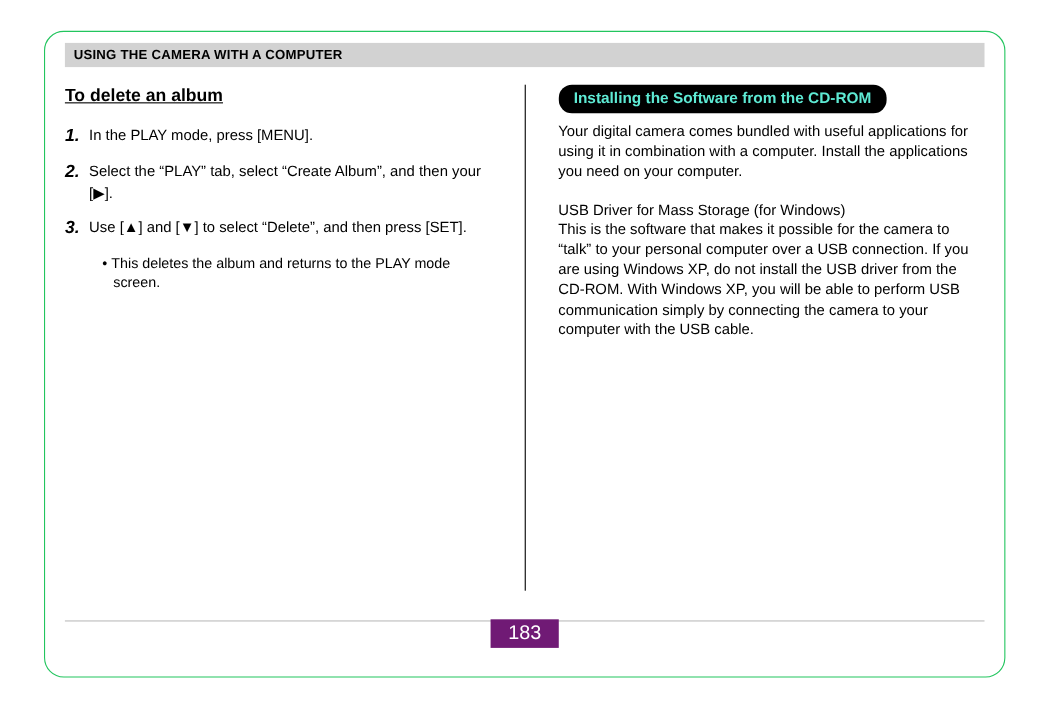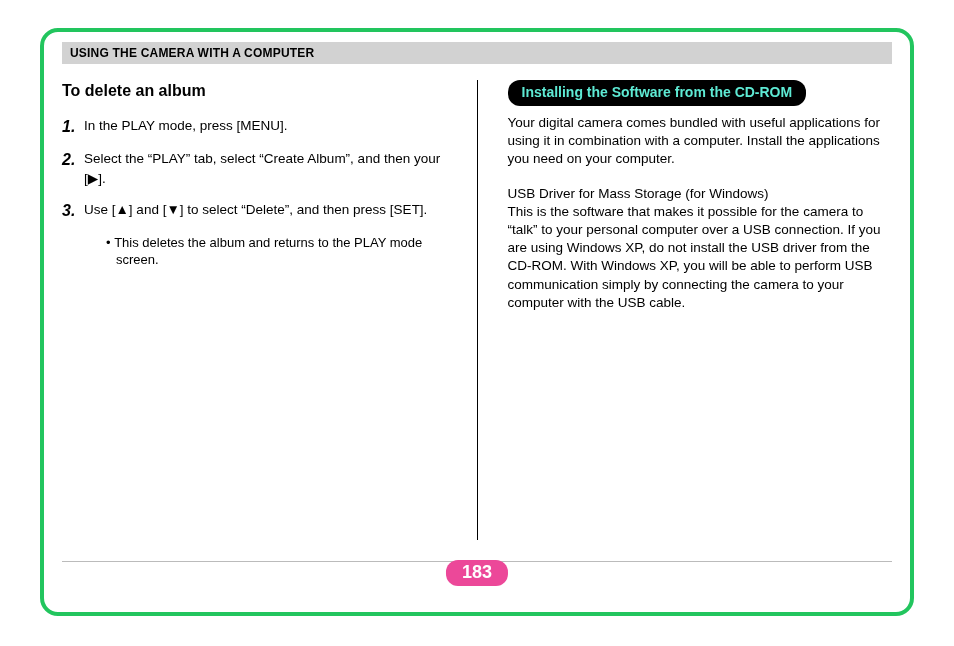--- a/index.html
+++ b/index.html
@@ -10,21 +10,21 @@
     color: #000;
   }
   .page {
     width: 954px;
     height: 646px;
     position: relative;
     box-sizing: border-box;
     padding: 28px 40px 30px 40px;
   }
   .frame {
-    border: 4px solid #22c55e;
+    border: 1px solid #22c55e;
     border-radius: 18px;
     width: 100%;
     height: 100%;
     box-sizing: border-box;
     padding: 10px 18px 28px 18px;
     position: relative;
   }
   .section-bar {
     background: #d2d2d2;
     font-size: 12px;
@@ -47,20 +47,21 @@
   }
   .divider {
     width: 0;
     border-left: 1px solid #000;
     height: 460px;
   }
   .h2 {
     font-size: 16px;
     font-weight: bold;
     margin: 0 0 14px 0;
+    text-decoration: underline;
   }
   .ol {
     list-style: none;
     padding: 0;
     margin: 0;
   }
   .ol li {
     display: flex;
     margin-bottom: 12px;
   }
@@ -69,21 +70,21 @@
     font-weight: bold;
     font-style: italic;
     min-width: 22px;
   }
   .step {
     font-weight: normal;
     font-size: 13.5px;
     line-height: 1.45;
   }
   .sub-bullet {
-    margin-left: 44px;
+    margin-left: 34px;
     font-size: 13px;
     text-indent: -10px;
     padding-left: 10px;
   }
   .pill {
     display: inline-block;
     background: #000;
     color: #5eead4;
     font-weight: bold;
     font-size: 14px;
@@ -105,26 +106,25 @@
     right: 18px;
     bottom: 22px;
     height: 28px;
     border-top: 1px solid #bbb;
   }
   .page-num {
     position: absolute;
     left: 50%;
     transform: translateX(-50%);
     top: -2px;
-    background: #ec4899;
+    background: #701a75;
     color: #fff;
-    font-weight: bold;
+    font-weight: normal;
     font-size: 18px;
     padding: 2px 16px 3px 16px;
-    border-radius: 12px;
   }
 </style>
 </head>
 <body>
 
 <div class="page">
   <div class="frame">
 
     <div class="section-bar">USING THE CAMERA WITH A COMPUTER</div>
 

